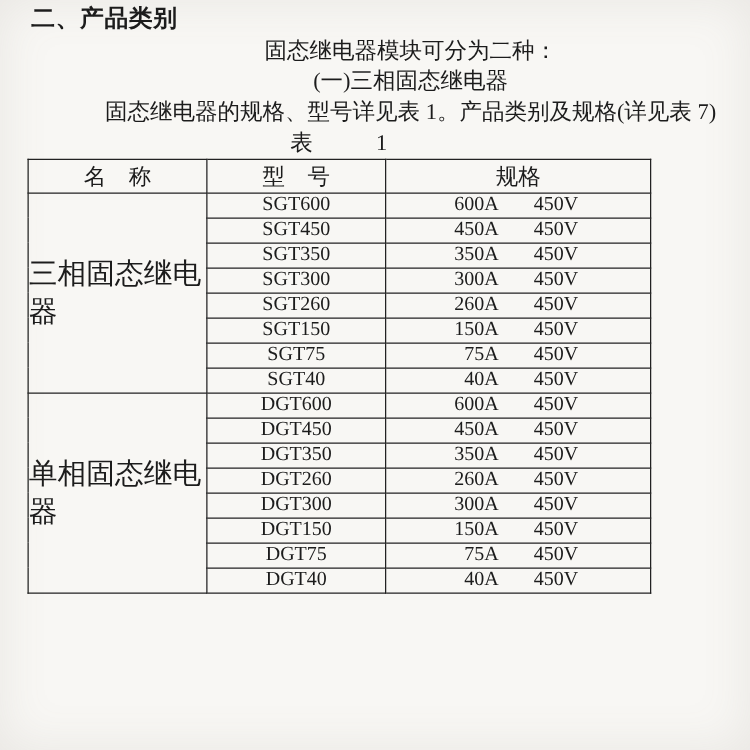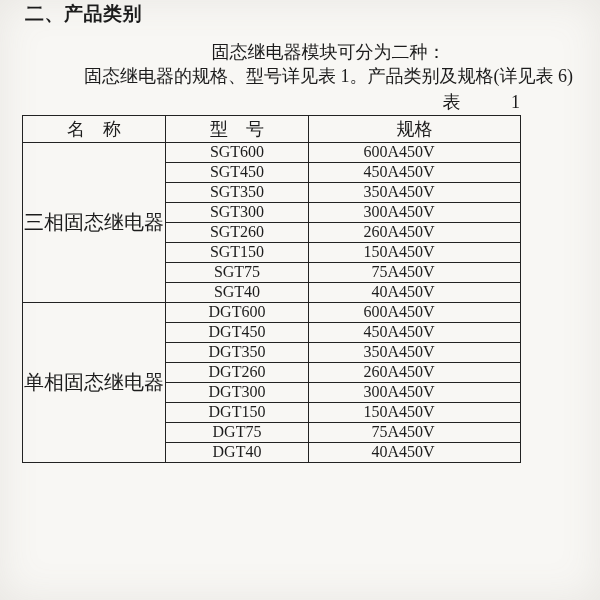--- a/index.html
+++ b/index.html
@@ -10,40 +10,40 @@
     color: #1c1c1c;
   }
   .page {
     position: relative;
     width: 600px; height: 600px;
     background: #f8f7f4;
     overflow: hidden;
     box-shadow: inset 0 0 40px rgba(120,115,105,0.12);
   }
   .heading {
-    margin: 3px 0 12px 25px;
-    font-family: Liberation Mono, monospace;
+    margin: 3px 0 0 25px;
+    font-family: Liberation Sans, sans-serif;
     font-weight: bold;
     font-size: 19px;
     line-height: 25px;
     letter-spacing: 0.5px;
   }
   .intro p {
     margin: 0 0 0 57px;
     font-size: 18px;
     line-height: 24.3px;
     white-space: nowrap;
     text-align: center;
   }
   .caption {
     width: 498px;
     margin-left: 22px;
     height: 26px;
     line-height: 26px;
-    text-align: right;
+    text-align: center;
     font-size: 18px;
   }
   .caption .cap-num { margin-left: 46px; }
 
   table.product-table {
     border-collapse: collapse;
     margin: 0 0 0 22px;
     width: 498px;
     table-layout: fixed;
     border: 1px solid #0c4a6e;
@@ -57,31 +57,31 @@
   .col-model { width: 143px; }
   .col-spec  { width: 212px; }
   .product-table th {
     height: 26px;
     font-weight: normal;
     font-size: 18px;
     text-align: center;
   }
   .product-table td { height: 19px; font-family: Liberation Serif, serif; }
   td.name-cell {
-    text-align: center;
-    font-size: 20px;
+    text-align: left;
+    font-size: 23px;
   }
   td.model-cell {
     text-align: center;
     font-size: 16px;
   }
   td.spec-cell { font-size: 16px; }
   .spec-inner { display: flex; align-items: flex-end; }
   .spec-inner .amp  { display: inline-block; width: 90px; text-align: right; }
-  .spec-inner .volt { display: inline-block; text-align: left; }
+  .spec-inner .volt { display: inline-block; margin-left: 28px; text-align: left; }
 
   .notes {
     margin: 13px 0 0 5px;
     font-style: italic;
     font-size: 17.5px;
     line-height: 25px;
   }
   .notes p { margin: 0; white-space: nowrap; }
   .notes .note-prefix { margin-right: 7px; }
   .notes .note-num { margin-right: 7px; }
@@ -90,21 +90,22 @@
 </style>
 </head>
 <body>
 
 <div class="page">
 
   <h1 class="heading">二、产品类别</h1>
 
   <div class="intro">
     <p>固态继电器模块可分为二种：</p>
-    <p>固态继电器的规格、型号详见表 1。产品类别及规格(详见表 6)</p>
+    <p>(一)三相固态继电器</p>
+    <p>固态继电器的规格、型号详见表 1。产品类别及规格(详见表 7)</p>
   </div>
 
   <div class="caption">
     <span>表</span>
     <span class="cap-num">1</span>
   </div>
 
   <table class="product-table">
     <colgroup>
       <col class="col-name">

